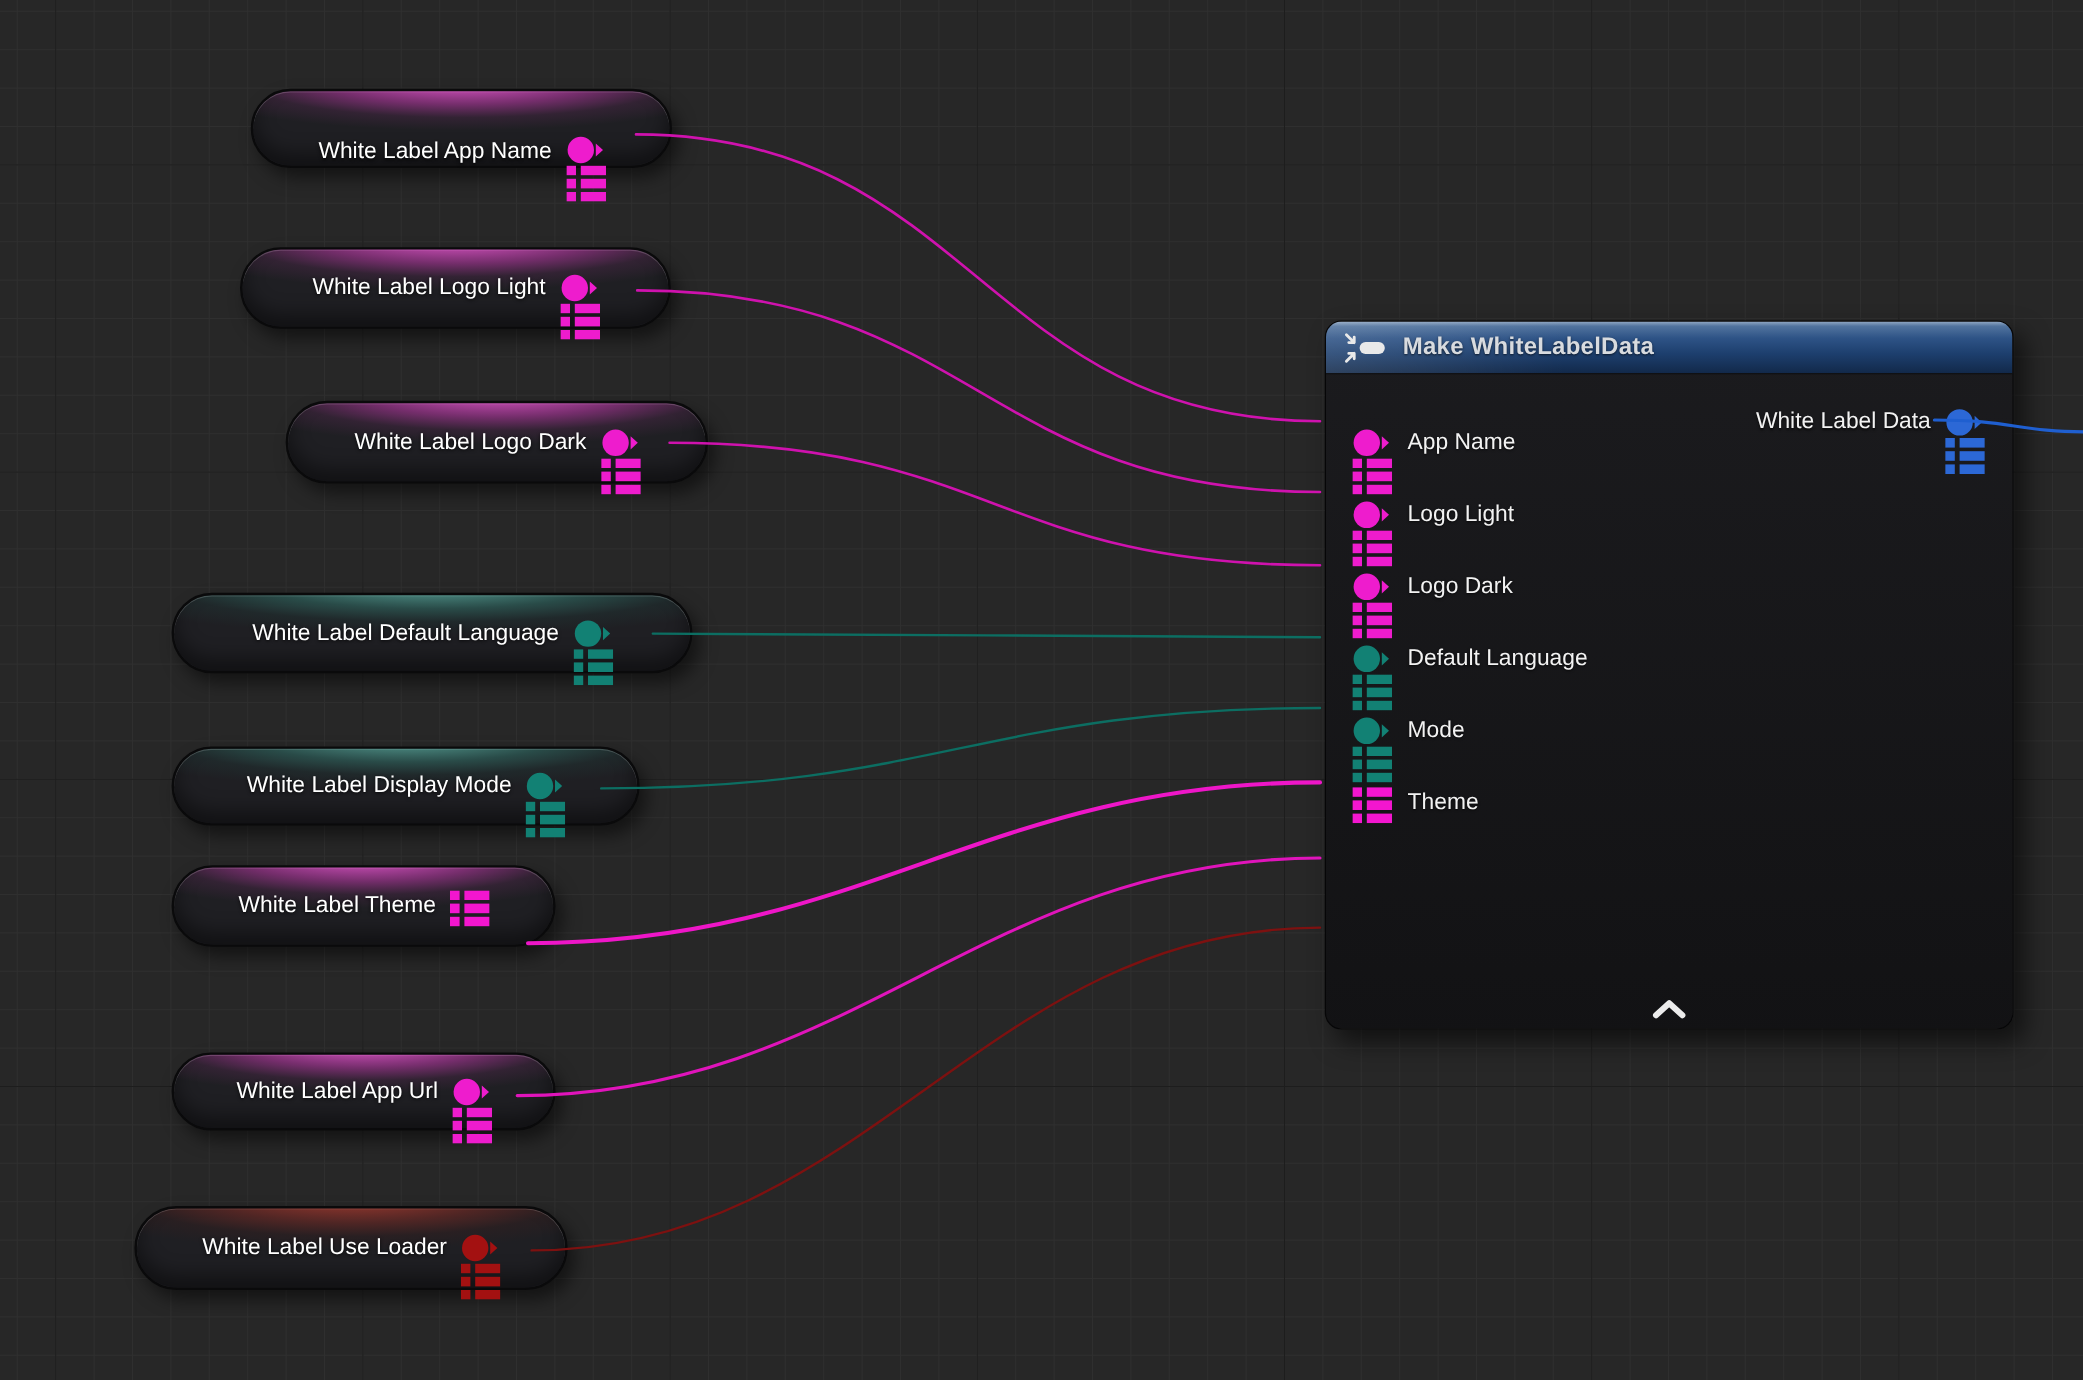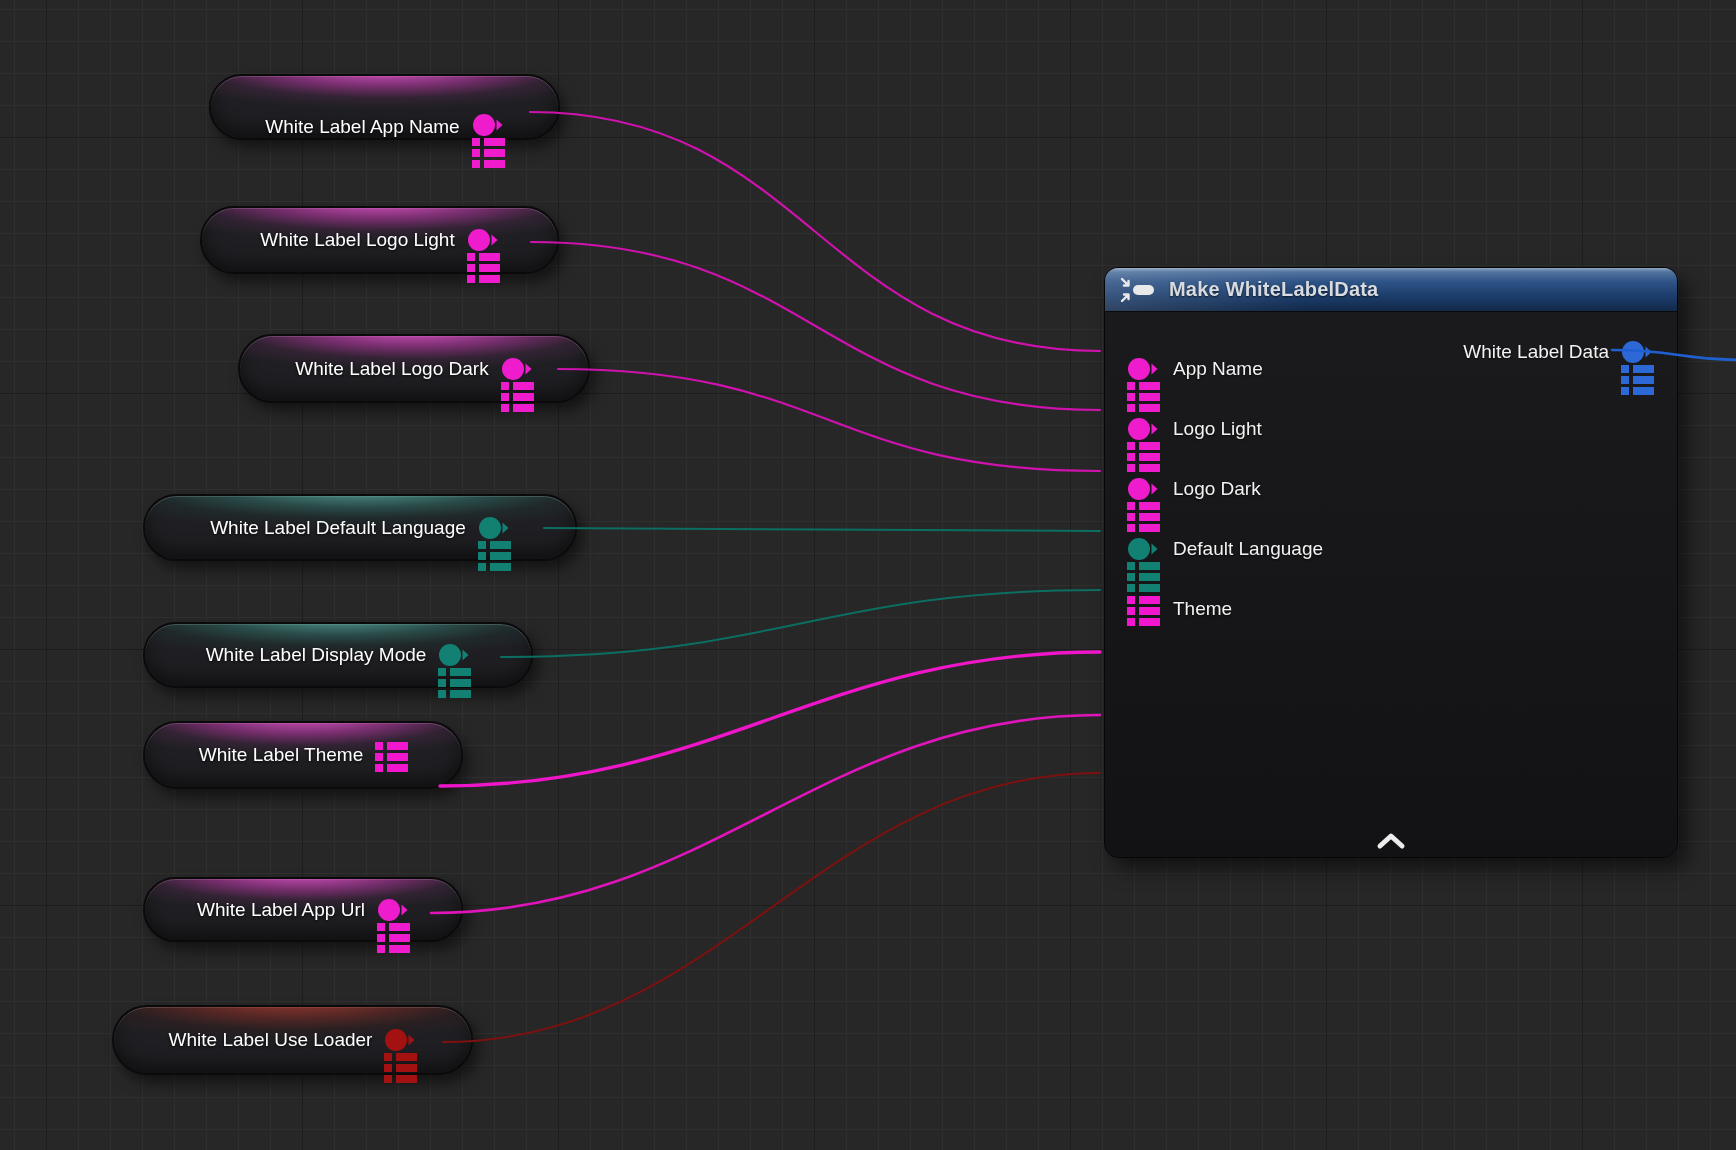--- a/index.html
+++ b/index.html
@@ -308,20 +308,37 @@
     <rect x="0" y="0" width="8" height="8" fill="currentColor"></rect>
     <rect x="12" y="0" width="21" height="8" fill="currentColor"></rect>
     <rect x="0" y="11" width="8" height="8" fill="currentColor"></rect>
     <rect x="12" y="11" width="21" height="8" fill="currentColor"></rect>
     <rect x="0" y="22" width="8" height="8" fill="currentColor"></rect>
     <rect x="12" y="22" width="21" height="8" fill="currentColor"></rect>
   </svg>
 </span>
           <span class="mlabel">Default Language</span>
         </div>
+        <div class="mrow v-teal">
+          <span class="pin">
+  <svg class="pin-circle" width="32" height="26" viewBox="0 0 32 26">
+    <circle cx="12" cy="13" r="11" fill="currentColor"></circle>
+    <path d="M 24.5 7.5 L 30.5 13 L 24.5 18.5 Z" fill="currentColor"></path>
+  </svg>
+  <svg class="pin-struct" width="33" height="30" viewBox="0 0 33 30">
+    <rect x="0" y="0" width="8" height="8" fill="currentColor"></rect>
+    <rect x="12" y="0" width="21" height="8" fill="currentColor"></rect>
+    <rect x="0" y="11" width="8" height="8" fill="currentColor"></rect>
+    <rect x="12" y="11" width="21" height="8" fill="currentColor"></rect>
+    <rect x="0" y="22" width="8" height="8" fill="currentColor"></rect>
+    <rect x="12" y="22" width="21" height="8" fill="currentColor"></rect>
+  </svg>
+</span>
+          <span class="mlabel">Mode</span>
+        </div>
         <div class="mrow v-struct">
           <span class="pin">
 
   <svg class="pin-struct" width="33" height="30" viewBox="0 0 33 30">
     <rect x="0" y="0" width="8" height="8" fill="currentColor"></rect>
     <rect x="12" y="0" width="21" height="8" fill="currentColor"></rect>
     <rect x="0" y="11" width="8" height="8" fill="currentColor"></rect>
     <rect x="12" y="11" width="21" height="8" fill="currentColor"></rect>
     <rect x="0" y="22" width="8" height="8" fill="currentColor"></rect>
     <rect x="12" y="22" width="21" height="8" fill="currentColor"></rect>

